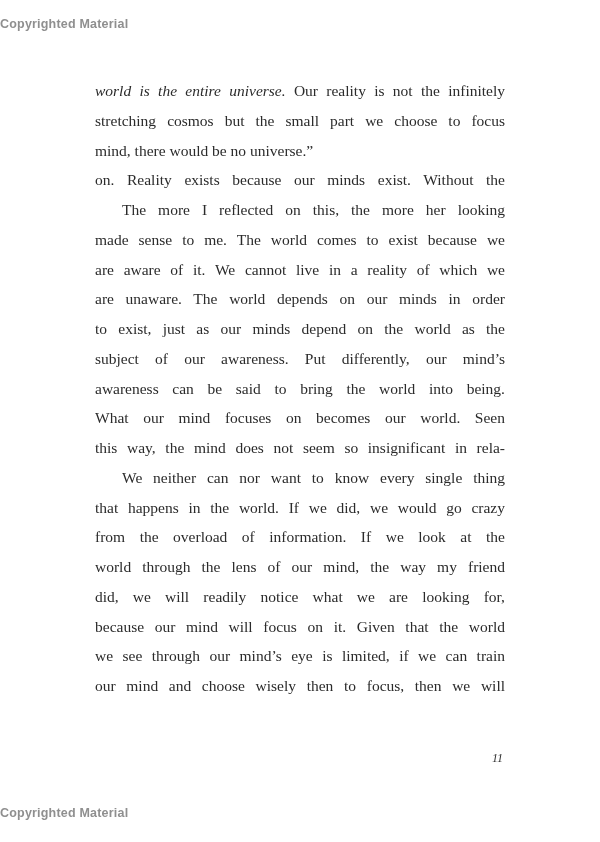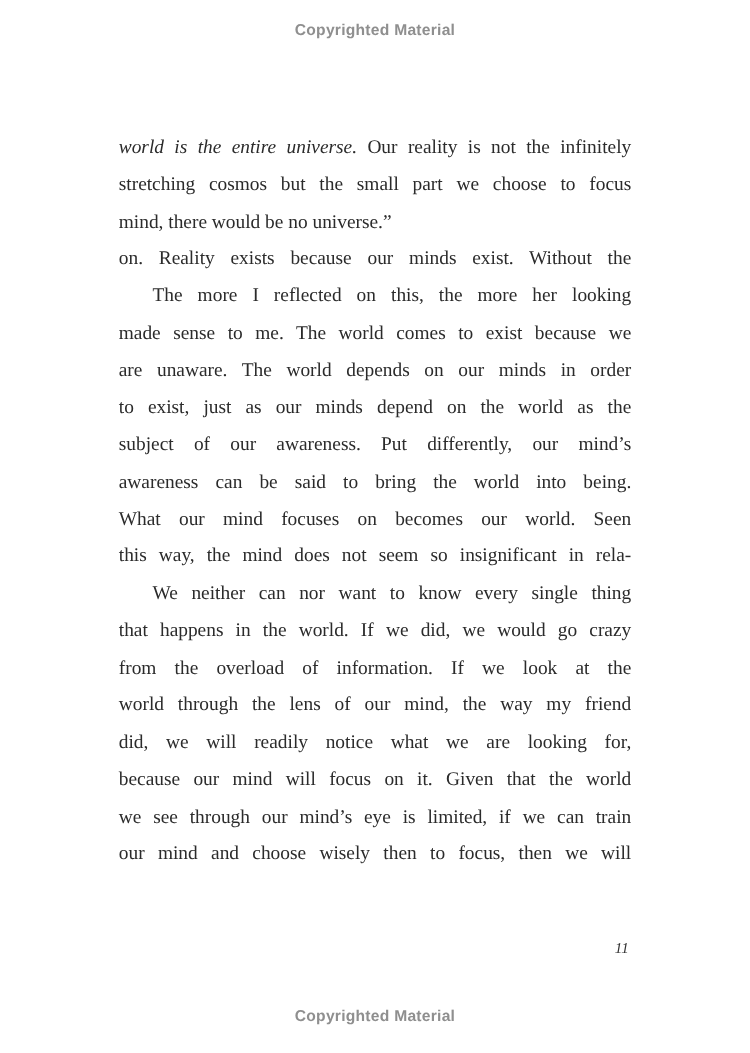--- a/index.html
+++ b/index.html
@@ -11,36 +11,35 @@
   body{background:#ffffff;}
   .page{
     position:relative;
     width:600px;height:842px;
     background:var(--paper);
     overflow:hidden;
     font-family:"Liberation Serif", serif;
   }
   .notice{
     position:absolute;left:0;width:100%;
-    text-align:center;
+    text-align:left;
     font-family:"Liberation Sans", sans-serif;
     font-weight:600;
     font-size:12.5px;
     letter-spacing:.2px;
     color:var(--notice);
   }
   .notice.top{top:17px;}
   .notice.bottom{top:806px;}
   .text-block{
     position:absolute;
     left:95px;top:76px;width:410px;
     font-size:15.5px;
     line-height:29.75px;
     color:var(--ink);
-    margin-top:27px;
   }
   .line{
     text-align:justify;
     text-align-last:justify;
     -moz-text-align-last:justify;
     white-space:normal;
   }
   .line.last{
     text-align-last:left;
     -moz-text-align-last:left;
@@ -61,20 +60,21 @@
 <div class="page">
   <div class="notice top">Copyrighted Material</div>
 
   <div class="text-block" id="text-block">
       <div class="line"><span class="em">world is the entire universe.</span><span> Our reality is not the infinitely</span></div>
       <div class="line"><span>stretching cosmos but the small part we choose to focus</span></div>
       <div class="line last"><span>mind, there would be no universe.”</span></div>
       <div class="line"><span>on. Reality exists because our minds exist. Without the</span></div>
       <div class="line indent"><span>The more I reflected on this, the more her looking</span></div>
       <div class="line"><span>made sense to me. The world comes to exist because we</span></div>
+      <div class="line"><span>are aware of it. We cannot live in a reality of which we</span></div>
       <div class="line"><span>are unaware. The world depends on our minds in order</span></div>
       <div class="line"><span>to exist, just as our minds depend on the world as the</span></div>
       <div class="line"><span>subject of our awareness. Put differently, our mind’s</span></div>
       <div class="line"><span>awareness can be said to bring the world into being.</span></div>
       <div class="line"><span>What our mind focuses on becomes our world. Seen</span></div>
       <div class="line"><span>this way, the mind does not seem so insignificant in rela-</span></div>
       <div class="line indent"><span>We neither can nor want to know every single thing</span></div>
       <div class="line"><span>that happens in the world. If we did, we would go crazy</span></div>
       <div class="line"><span>from the overload of information. If we look at the</span></div>
       <div class="line"><span>world through the lens of our mind, the way my friend</span></div>

